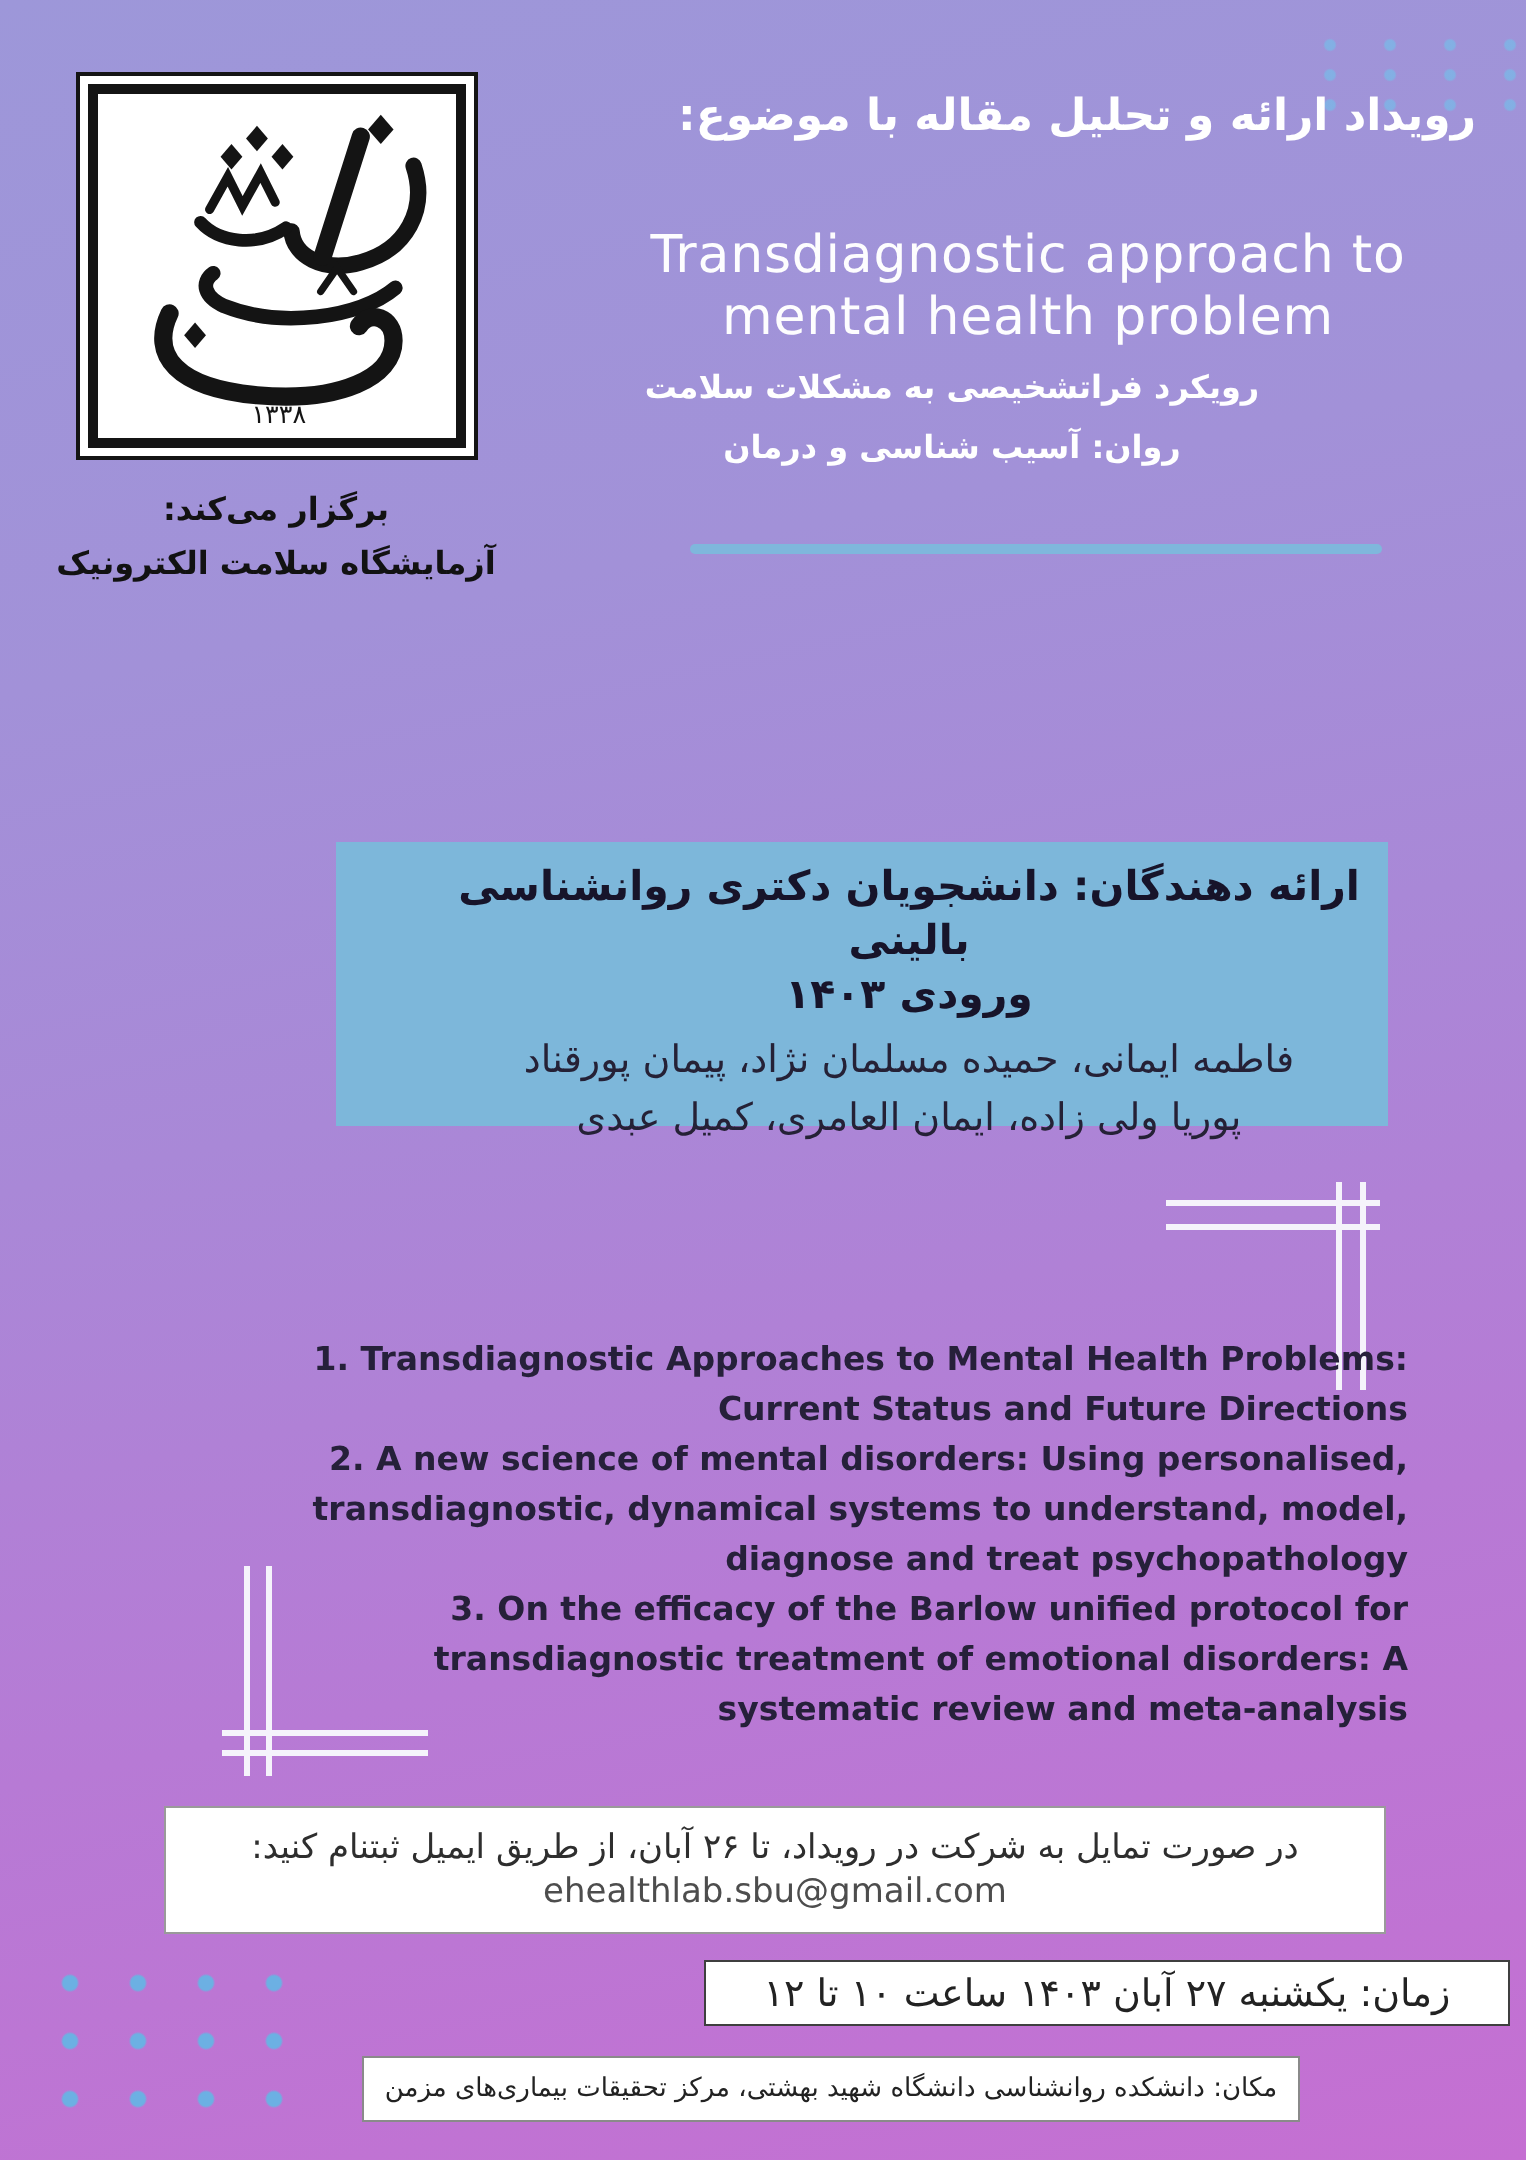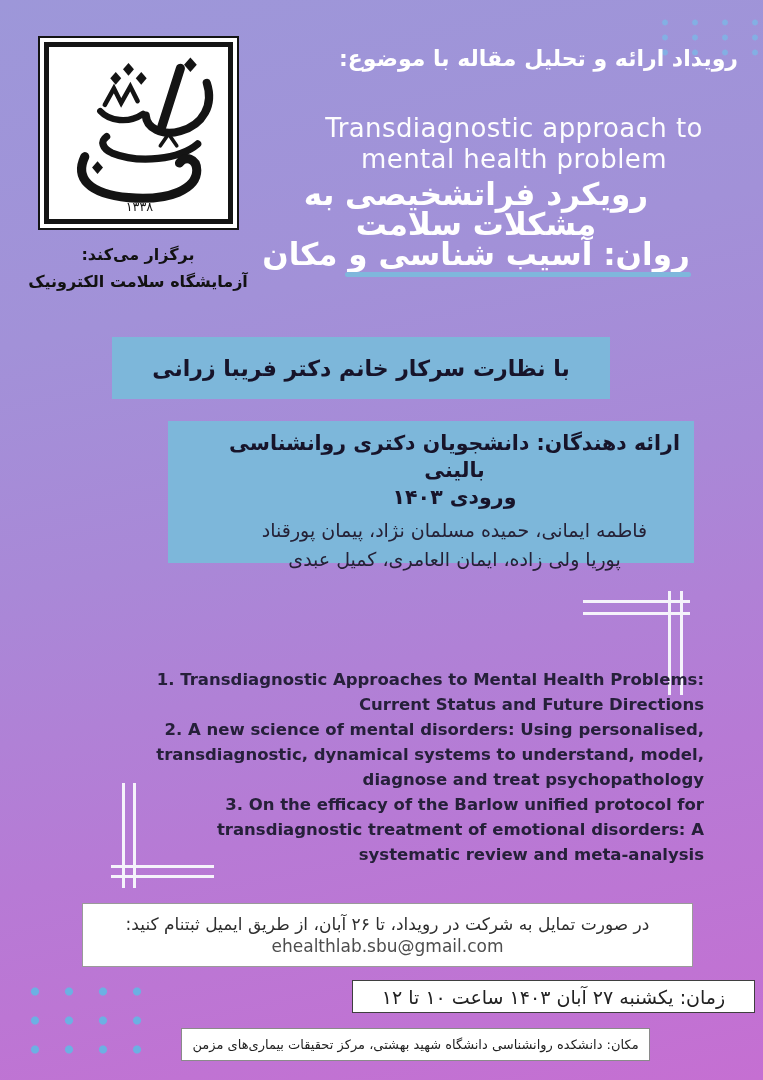--- a/index.html
+++ b/index.html
@@ -25,21 +25,21 @@
   .kicker{
     right:25px;top:46px;width:480px;text-align:right;direction:rtl;
     color:#fff;font-weight:bold;font-size:22px;
   }
   .title-en{
     left:288px;top:113px;width:452px;text-align:center;
     color:#fdfdfe;font-weight:normal;font-size:26px;line-height:31px;letter-spacing:.4px;
   }
   .title-fa{
     left:250px;top:179px;width:452px;text-align:center;direction:rtl;
-    color:#fff;font-weight:bold;font-size:31px;line-height:30px;
+    color:#fff;font-weight:bold;font-size:16px;line-height:30px;
   }
   .title-underline{left:345px;top:272px;width:346px;height:5px;border-radius:3px;background:#7fb7dc;}
   
   .blue-box{background:#7db7da;color:#17142a;direction:rtl;box-sizing:border-box;}
   .supervision-box{
     left:112px;top:337px;width:498px;height:62px;
     display:flex;align-items:center;justify-content:center;
     font-weight:bold;font-size:22px;
   }
   .presenters-box{
@@ -117,28 +117,25 @@
 
   <div class="abs kicker">رویداد ارائه و تحلیل مقاله با موضوع:</div>
 
   <div class="abs title-en">
     <div>Transdiagnostic approach to</div>
     <div>mental health problem</div>
   </div>
 
   <div class="abs title-fa">
     <div>رویکرد فراتشخیصی به مشکلات سلامت</div>
-    <div>روان: آسیب شناسی و مکان</div>
+    <div>روان: آسیب شناسی و درمان</div>
   </div>
 
   <div class="abs title-underline"></div>
 
-  <div class="abs blue-box supervision-box">
-    <span>با نظارت سرکار خانم دکتر فریبا زرانی</span>
-  </div>
 
   <div class="abs blue-box presenters-box">
     <div class="presenters-heading">
       <div>ارائه دهندگان: دانشجویان دکتری روانشناسی بالینی</div>
       <div>ورودی ۱۴۰۳</div>
     </div>
     <div class="presenters-names">
       <div>فاطمه ایمانی، حمیده مسلمان نژاد، پیمان پورقناد</div>
       <div>پوریا ولی زاده، ایمان العامری، کمیل عبدی</div>
     </div>

